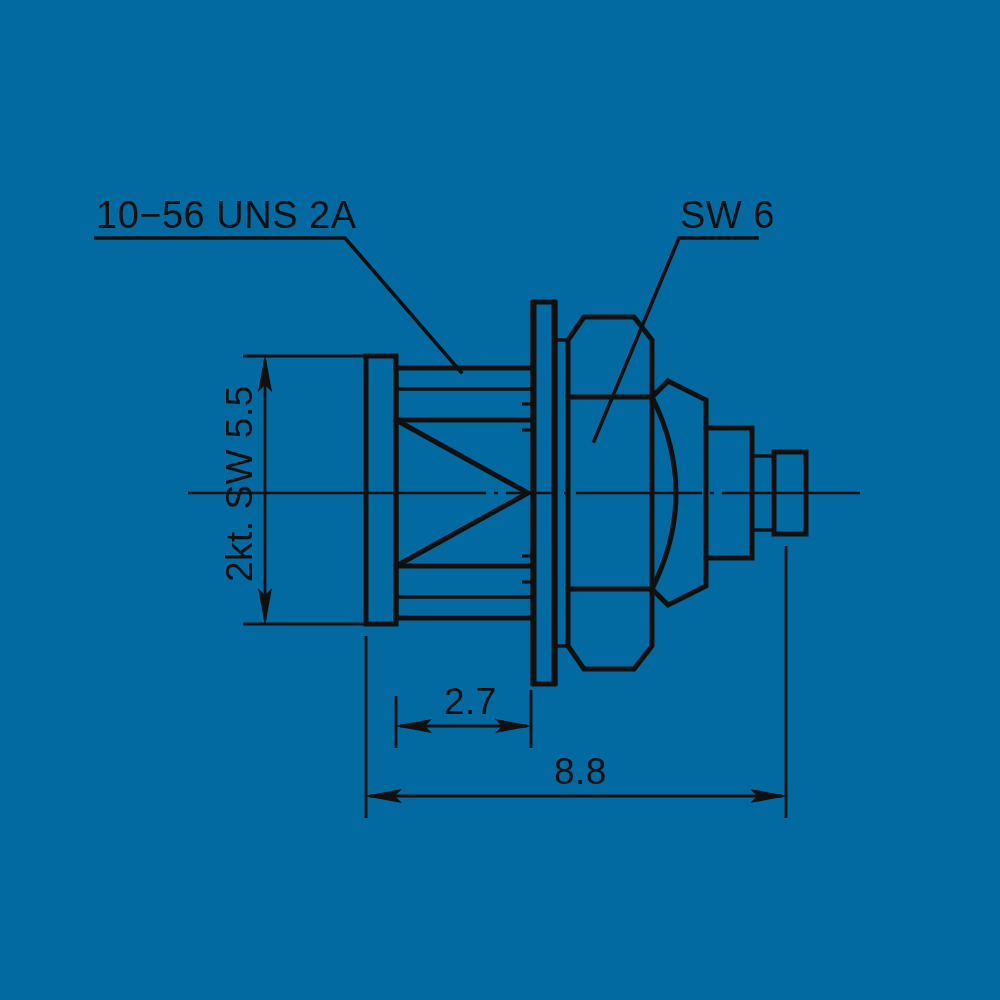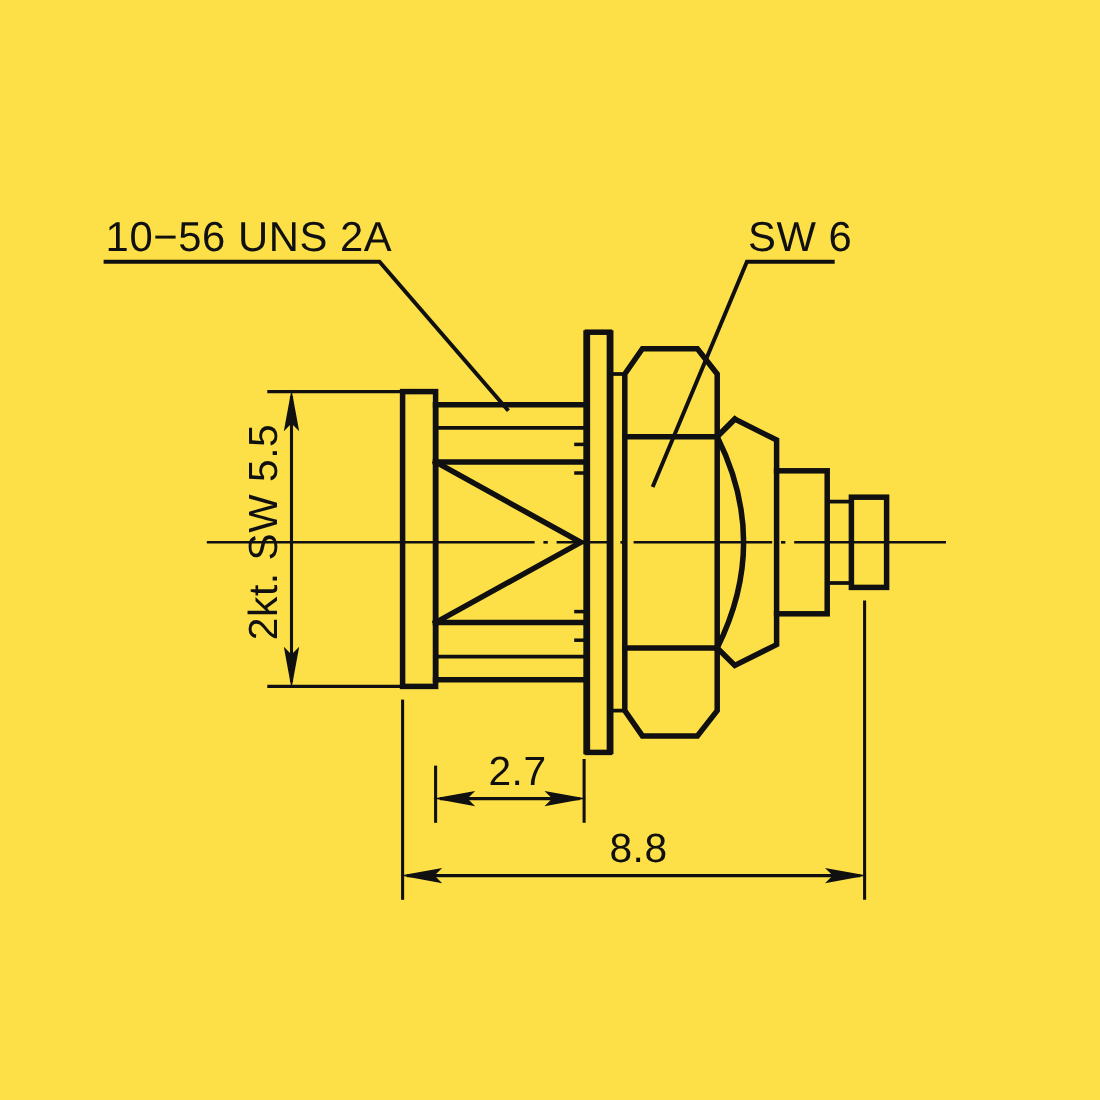--- a/index.html
+++ b/index.html
@@ -10,21 +10,21 @@
   body {
     width: 1000px;
     height: 1000px;
     font-family: "Liberation Sans", sans-serif;
     overflow: hidden;
   }
   #drawing-root {
     position: relative;
     width: 1000px;
     height: 1000px;
-    background: #fde047;
+    background: #0369a1;
   }
   svg#technical-drawing {
     display: block;
     width: 1000px;
     height: 1000px;
   }
   .outline {
     fill: none;
     stroke: #101010;
     stroke-width: 5;

